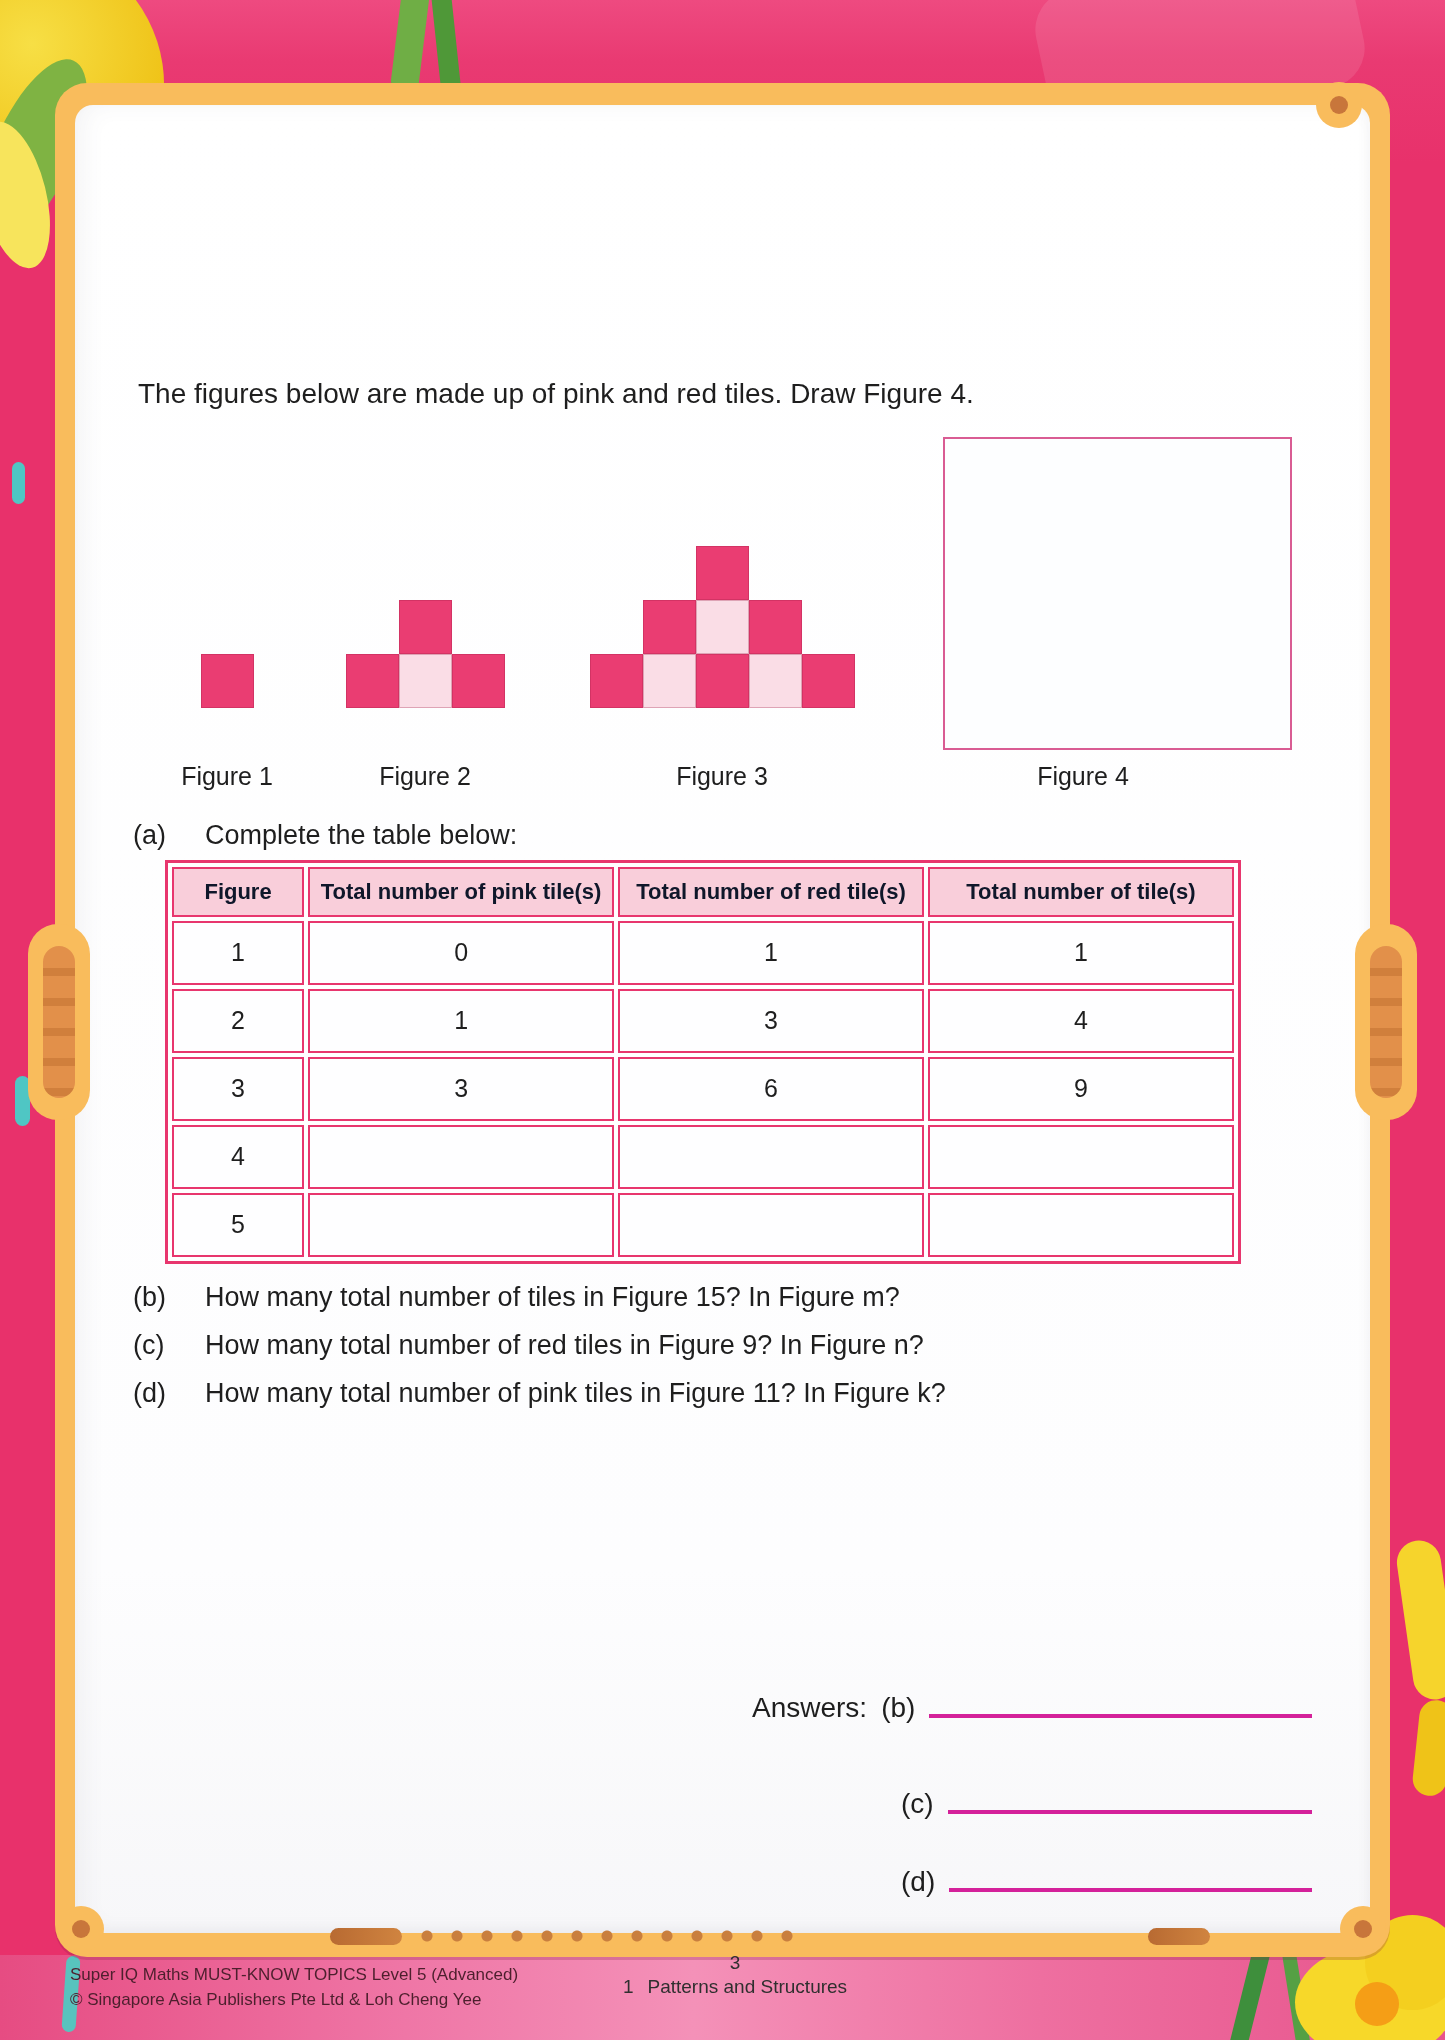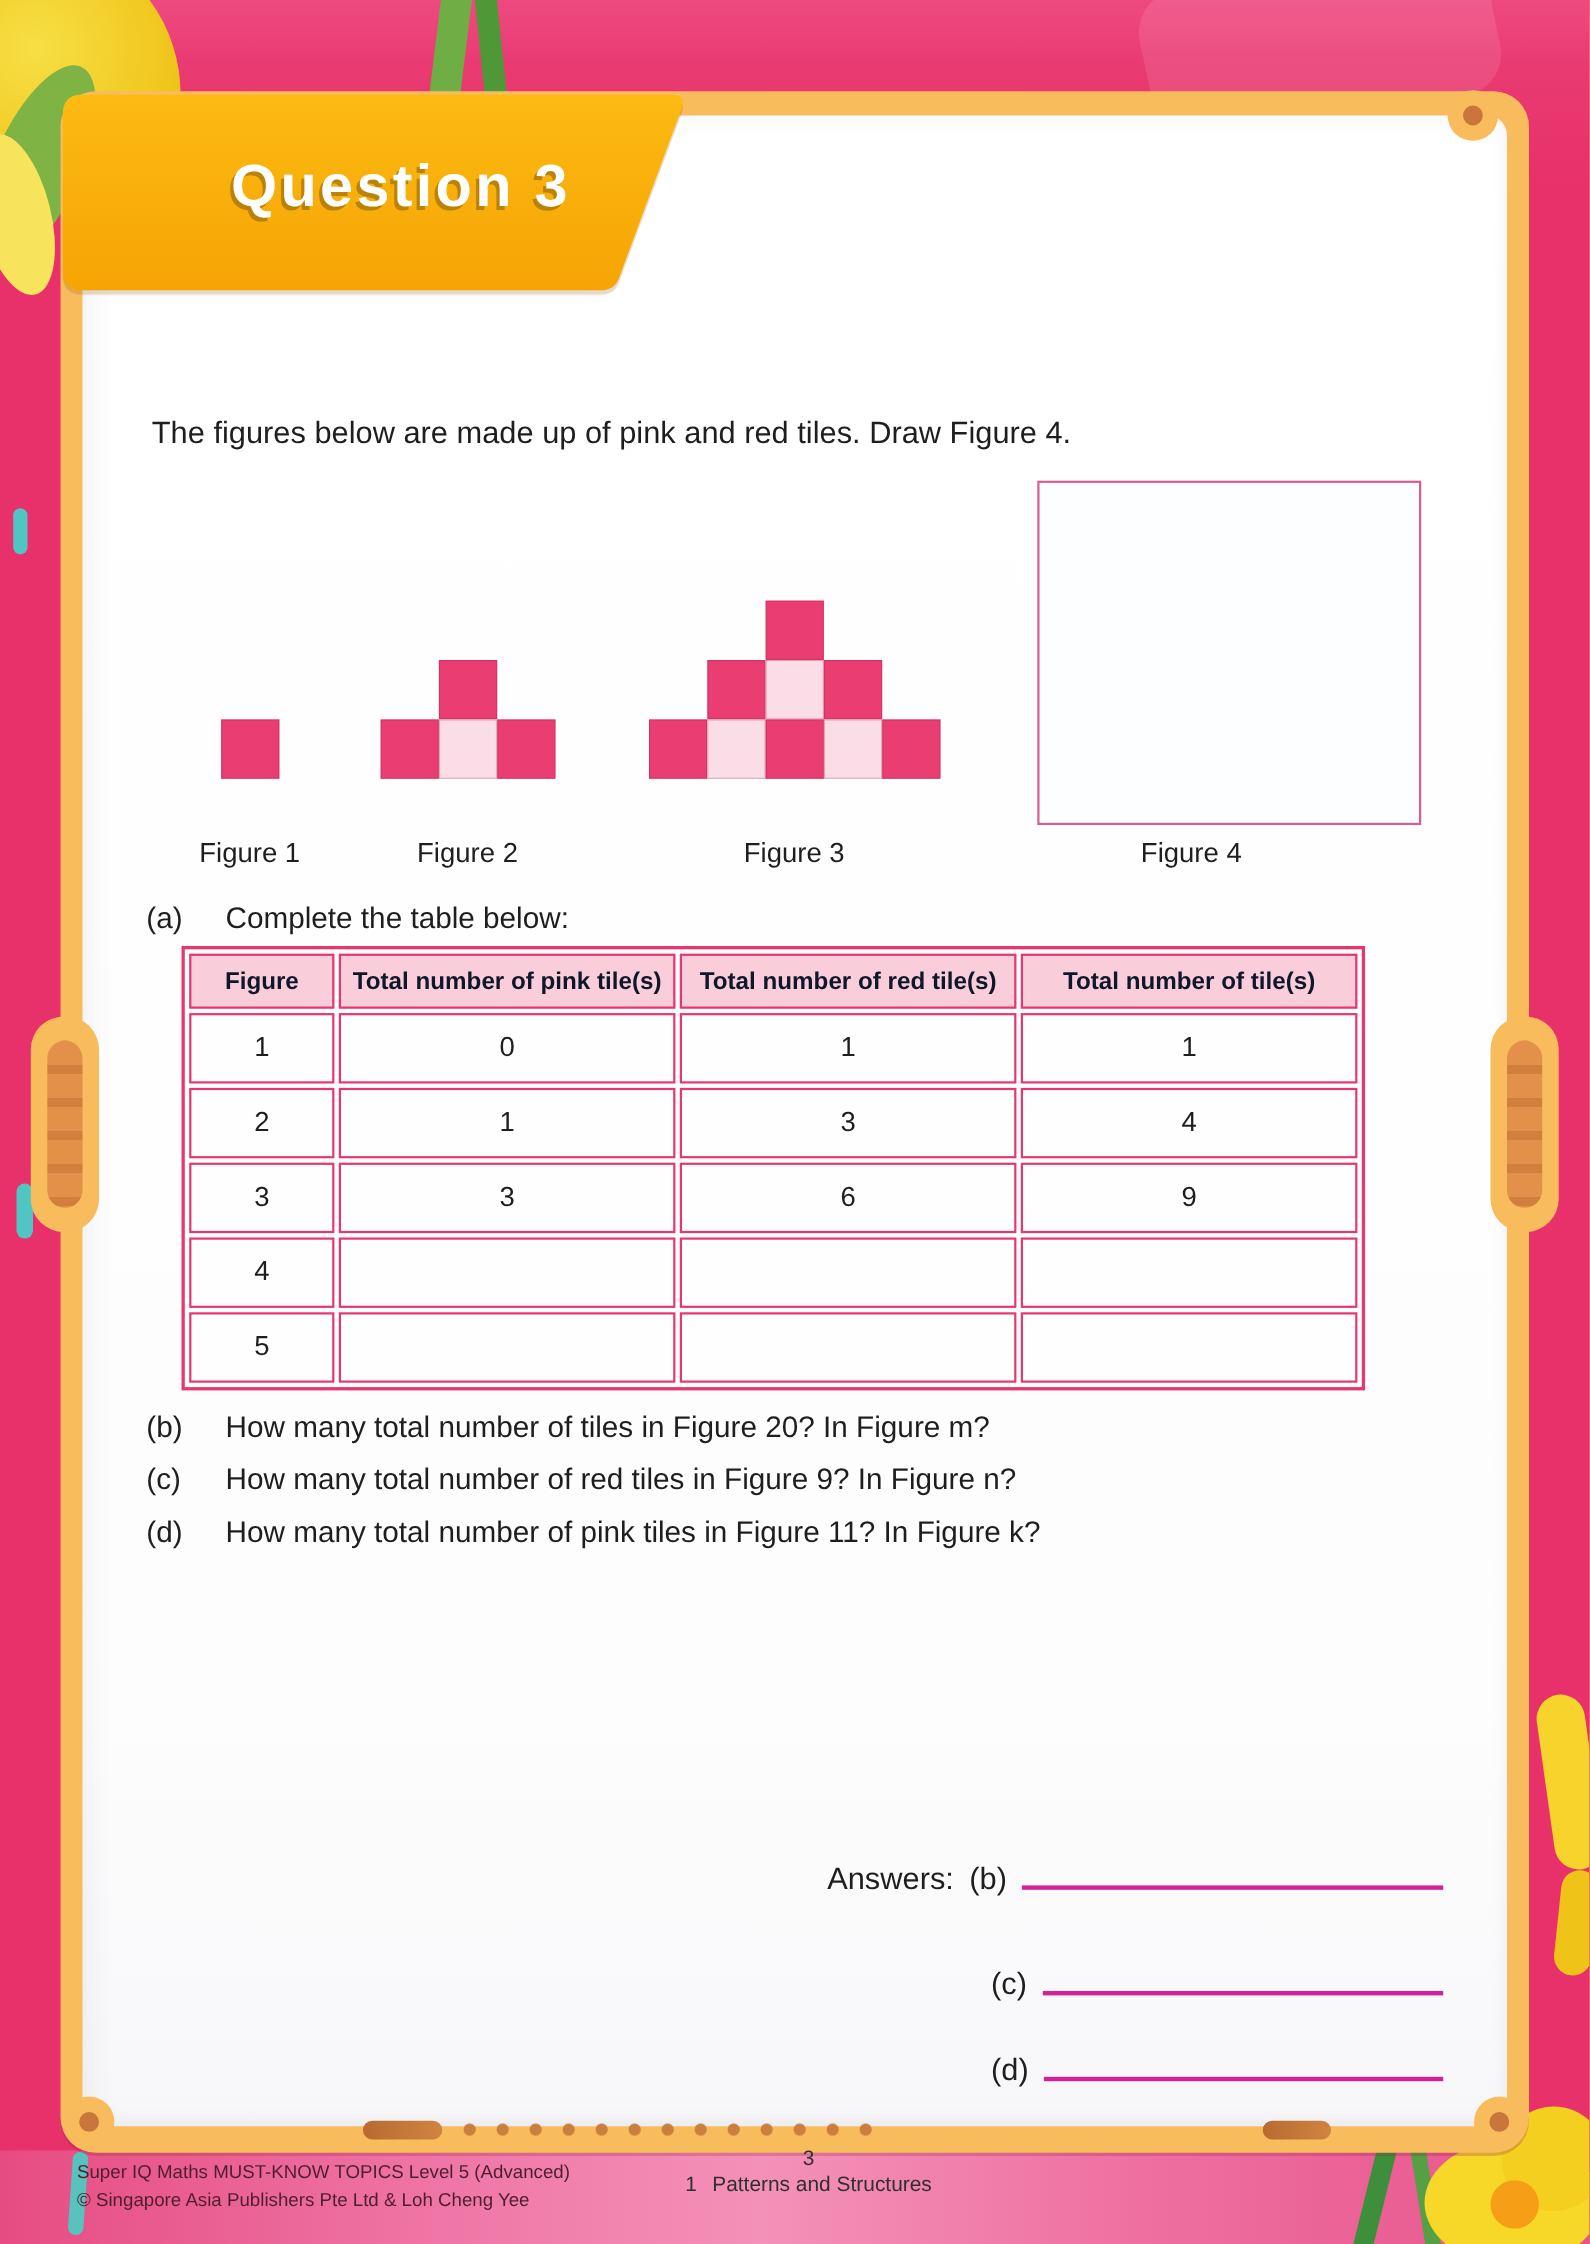--- a/index.html
+++ b/index.html
@@ -136,32 +136,20 @@
   <div class="side-grip grip-left">
       <div class="grip-inner"></div>
     </div>
   <div class="side-grip grip-right">
       <div class="grip-inner"></div>
     </div>
   <div class="bottom-dots"></div>
   <div class="bottom-pill pill-left"></div>
   <div class="bottom-pill pill-right"></div>
 
-  <div class="banner">
-    <svg width="585" height="178" viewBox="0 0 585 178">
-      <defs>
-        <linearGradient id="bg1" x1="0" y1="0" x2="0" y2="1">
-          <stop offset="0" stop-color="#FCBA12"></stop>
-            <stop offset="1" stop-color="#F6A404"></stop>
-        </linearGradient>
-      </defs>
-      <path d="M18 0 H553 Q567 0 563 12 L506 166 Q502 178 489 178 H18 Q0 178 0 160 V18 Q0 0 18 0 Z" fill="url(#bg1)"></path>
-    </svg>
-    <span class="banner-text">Question 3</span>
-  </div>
 
   <div class="intro">The figures below are made up of pink and red tiles. Draw Figure 4.</div>
 
   <div class="figure-tiles fig1">
       <div class="tile-row">
         <div class="tile tile-red"></div>
       </div>
     </div>
   <div class="figure-tiles fig2">
       <div class="tile-row">
@@ -246,21 +234,21 @@
           <td>5</td>
           <td></td>
           <td></td>
           <td></td>
         </tr>
       </tbody>
   </table>
 
   <div class="part-row row-b">
     <span class="part-label">(b)</span>
-    <span>How many total number of tiles in Figure 20? In Figure m?</span>
+    <span>How many total number of tiles in Figure 15? In Figure m?</span>
   </div>
   <div class="part-row row-c">
     <span class="part-label">(c)</span>
     <span>How many total number of red tiles in Figure 9? In Figure n?</span>
   </div>
   <div class="part-row row-d">
     <span class="part-label">(d)</span>
     <span>How many total number of pink tiles in Figure 11? In Figure k?</span>
   </div>
 

